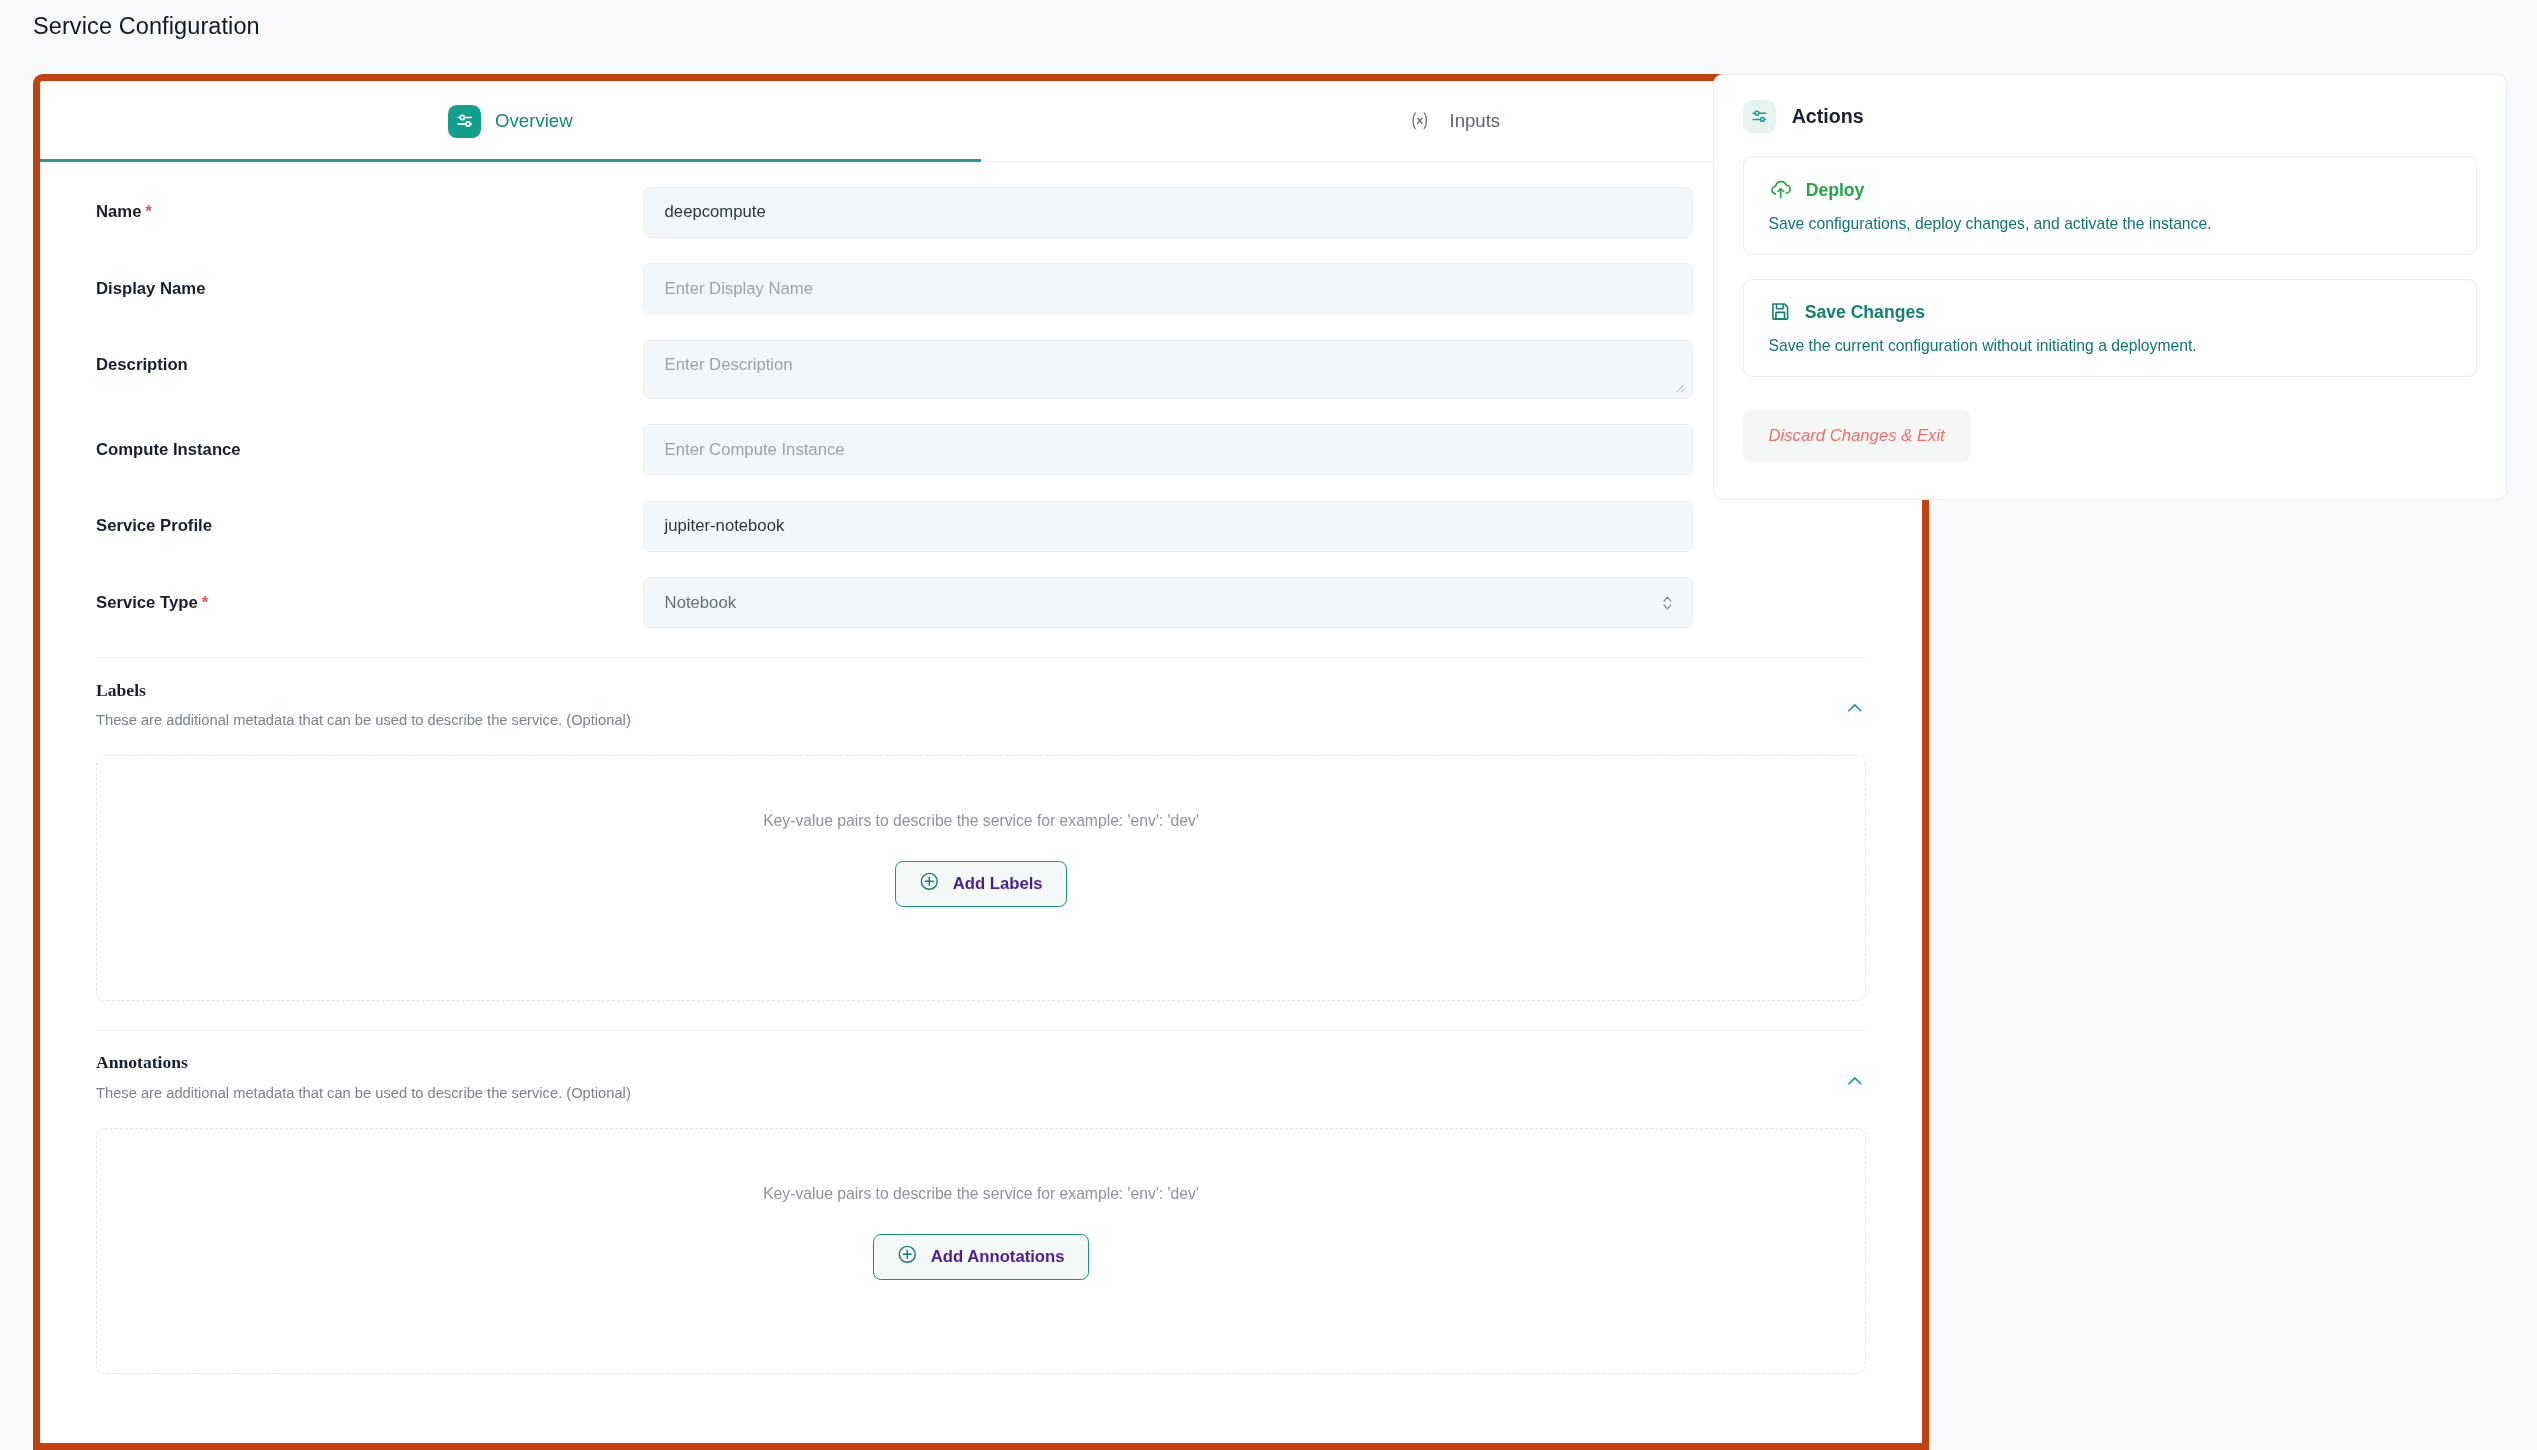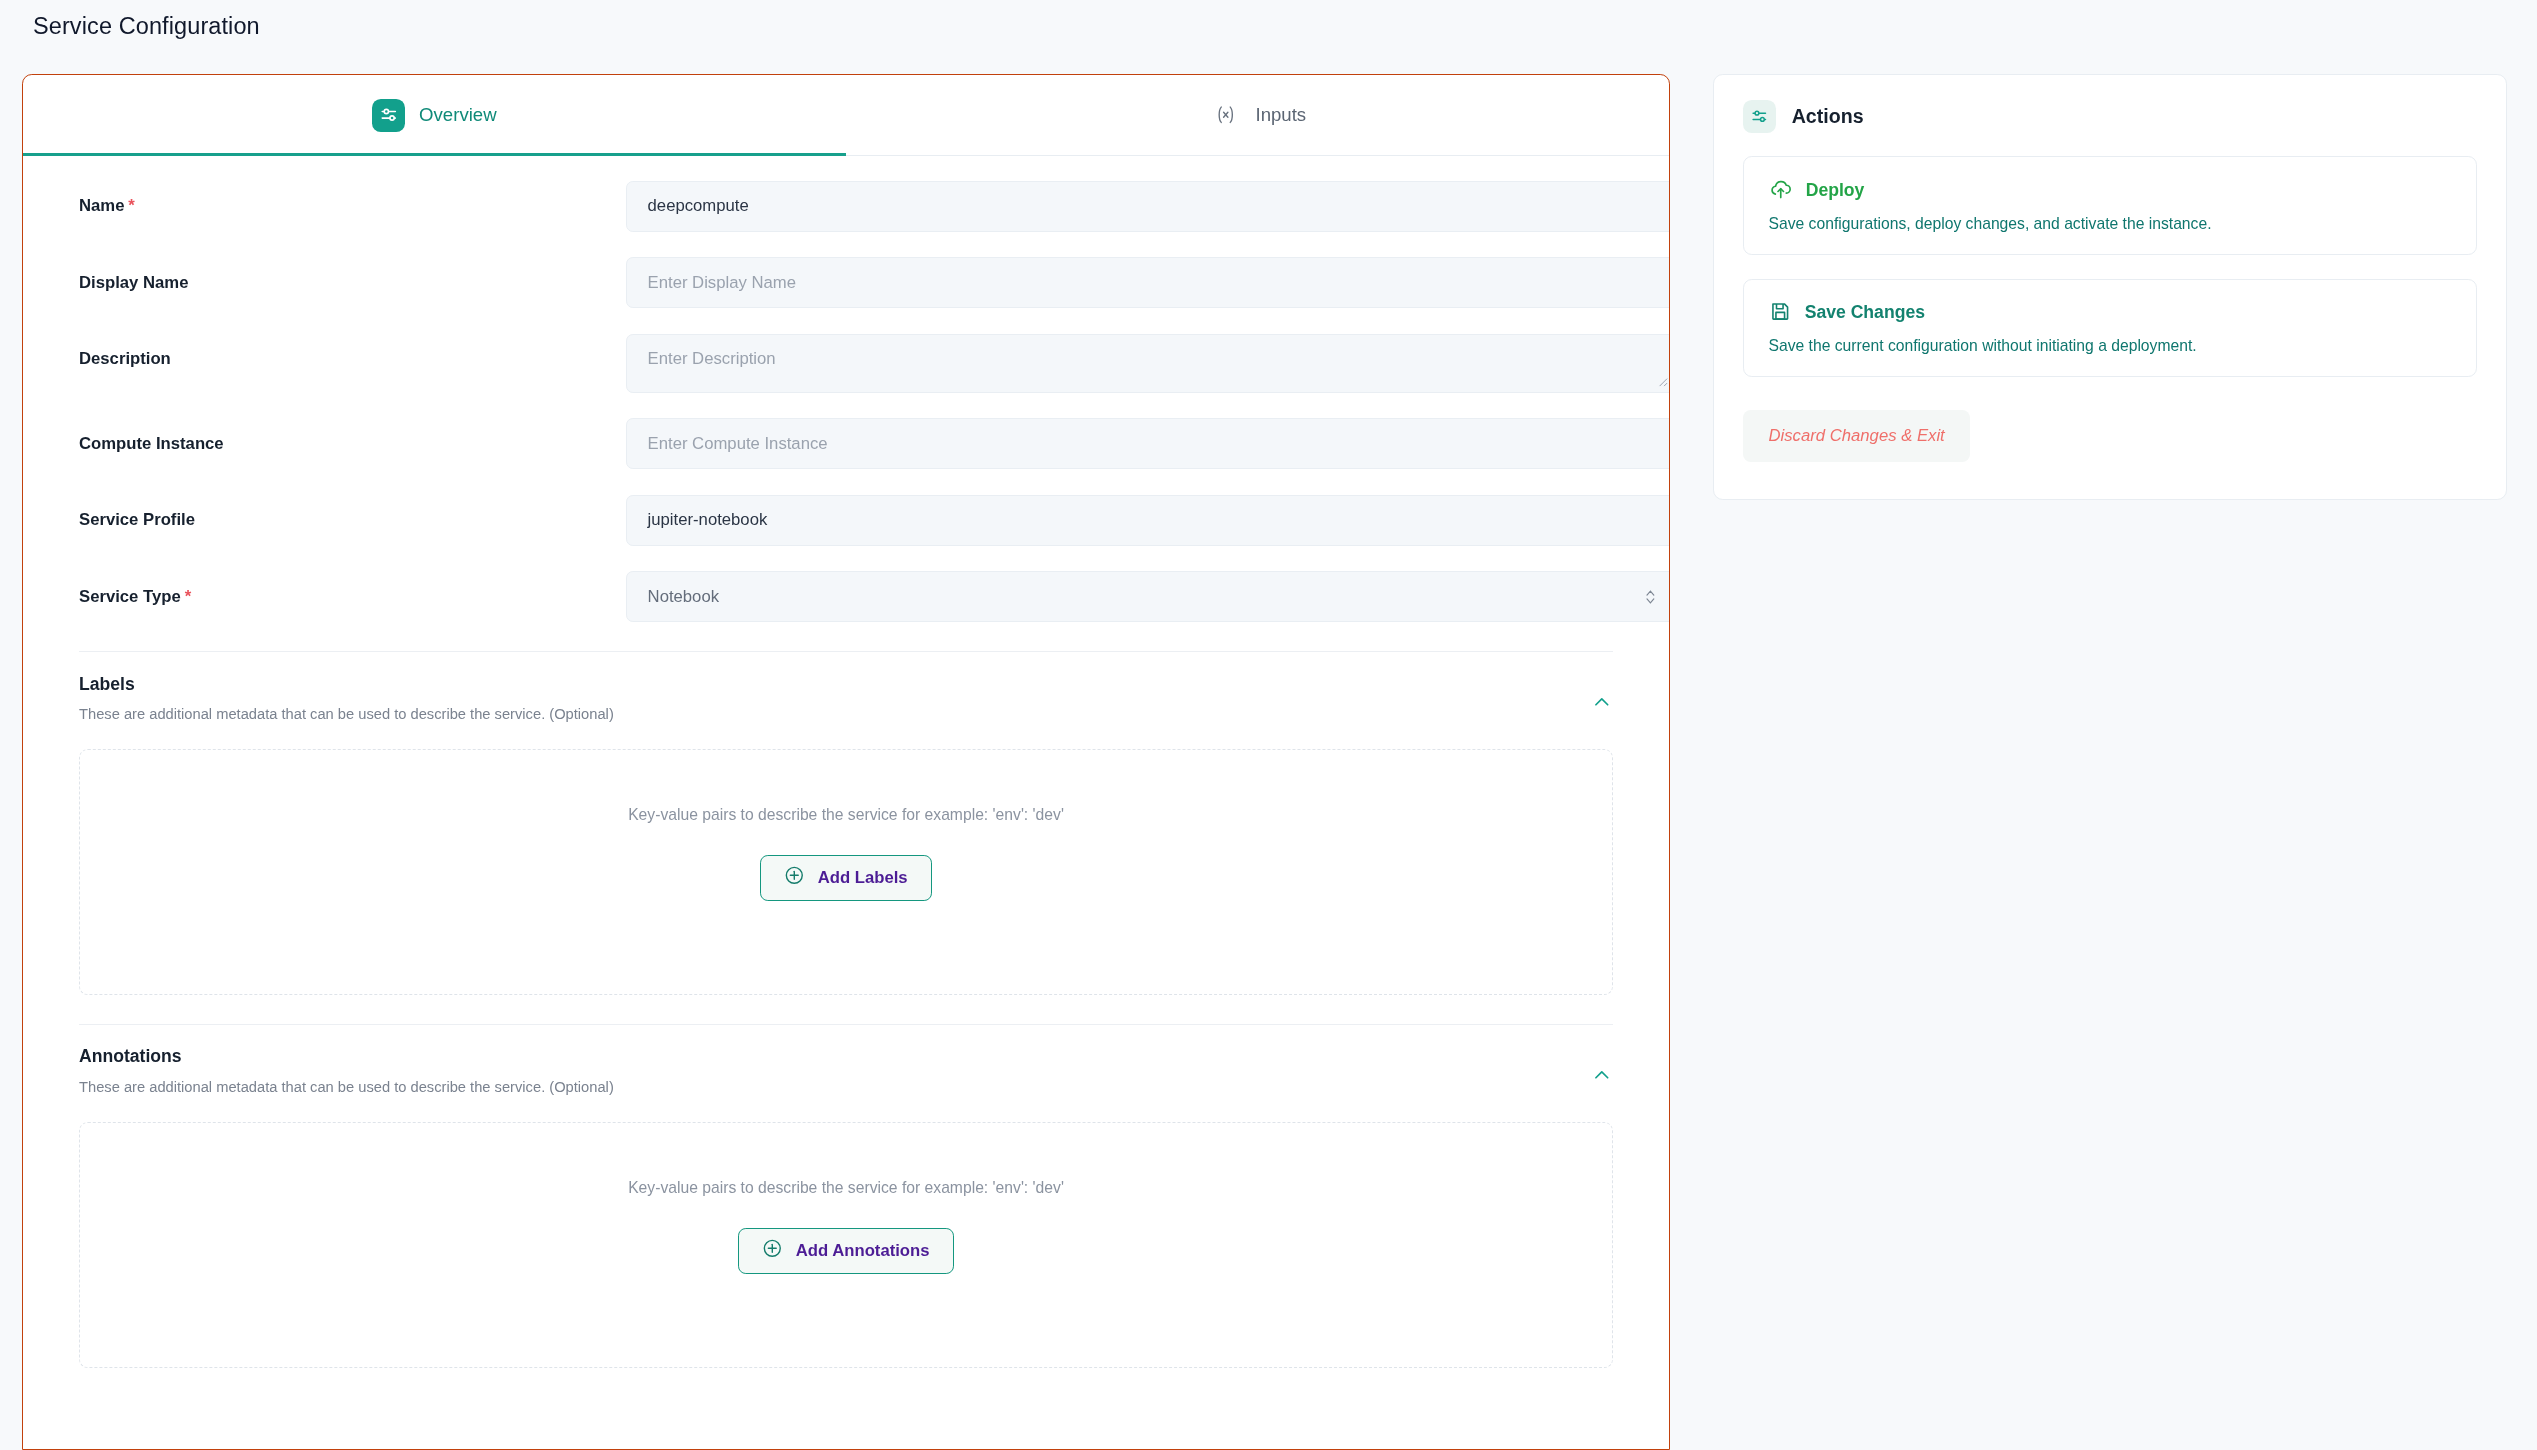--- a/index.html
+++ b/index.html
@@ -16,24 +16,24 @@
     position: absolute;
     left: 33px; top: 12.7px;
     font-size: 23.5px; font-weight: normal;
     color: #10182b;
     letter-spacing: 0.1px;
   }
 
   
   .form-card {
     position: absolute;
-    left: 22px; top: 74px;
-    width: 1648px; height: 1376px;
+    left: 33px; top: 74px;
+    width: 1896px; height: 1376px;
     background: #ffffff;
-    border: 1px solid #c2410c;
+    border: 7px solid #c2410c;
     border-top-left-radius: 9.8px;
     border-top-right-radius: 9.8px;
     overflow: hidden;
   }
 
   .tabbar {
     position: relative;
     height: 81px;
     display: flex;
     border-bottom: 1px solid #e8edf2;
@@ -124,21 +124,21 @@
 
   
   .meta-section {
     margin: 29px 56px 0 56px;
     border-top: 1px solid #eceff3;
     position: relative;
     padding-top: 21.6px;
   }
   .meta-head { position: relative; }
   .meta-title {
-    font-size: 17.6px; font-weight: bold; color: #16202e;
+    font-size: 17.6px; font-weight: bold; color: #16202e; font-family: Liberation Serif, serif;
   }
   .meta-sub {
     margin-top: 11.8px;
     font-size: 14.7px; color: #7a828f;
   }
   .chev {
     position: absolute;
     right: 0; top: 17.6px;
     width: 21.6px; height: 21.6px;
     color: #12a08c;

